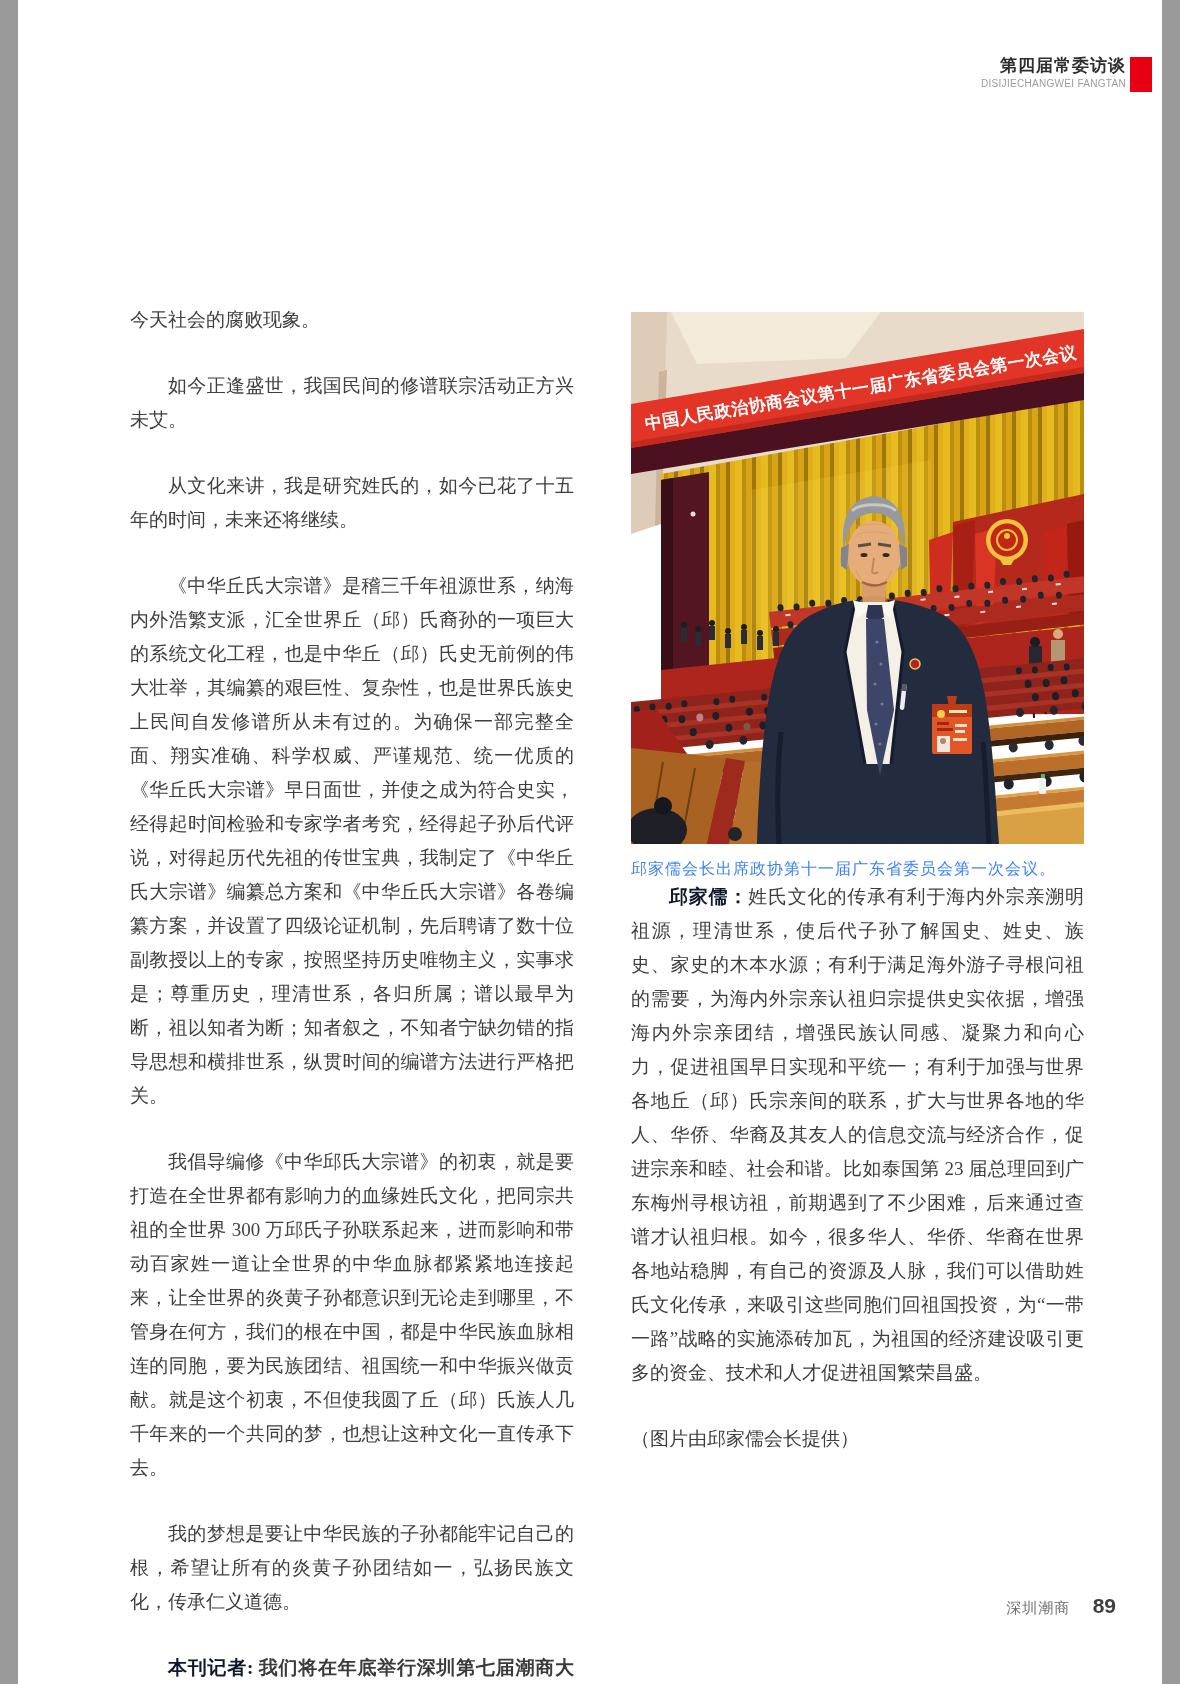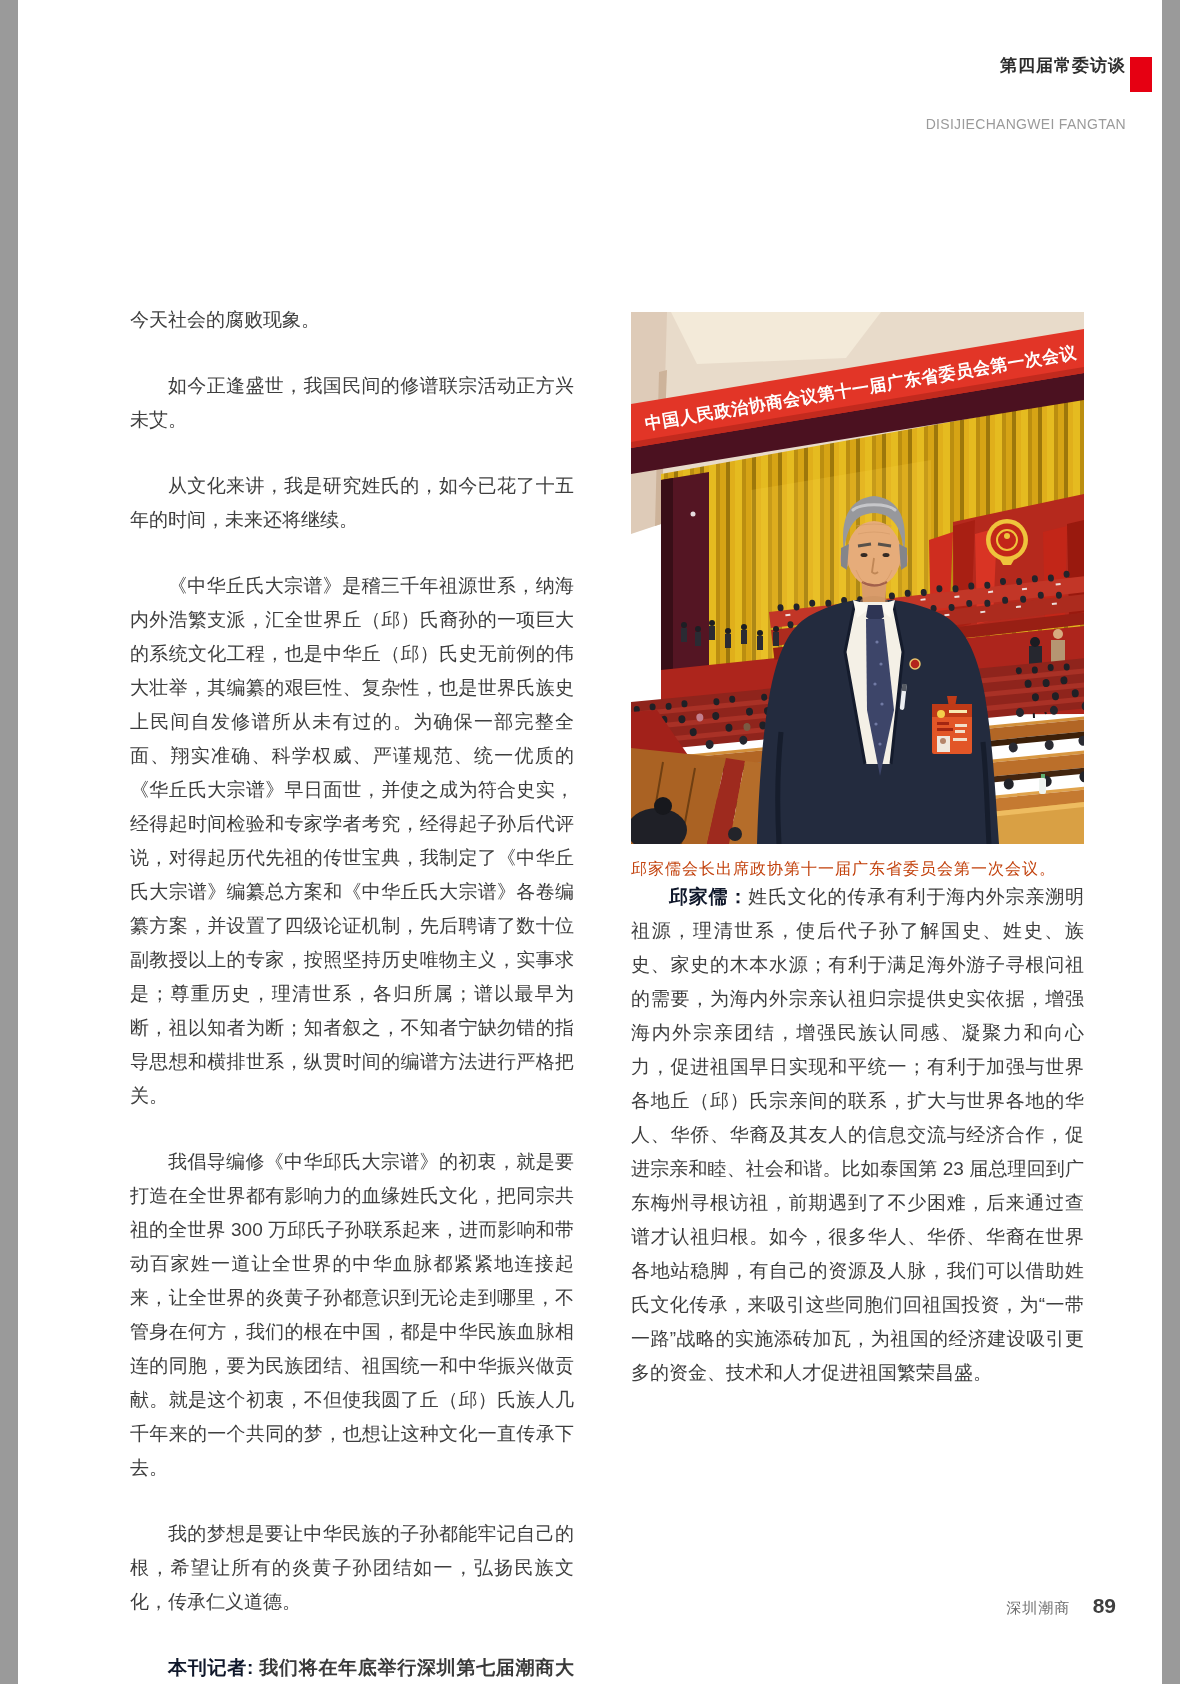--- a/index.html
+++ b/index.html
@@ -4,37 +4,37 @@
 <style>
   html,body{margin:0;padding:0;background:#9a9a9a;}
   .page{
     position:relative; width:1144px; height:1684px; margin:0 auto;
     background:#ffffff; overflow:hidden;
     font-family:"Liberation Sans","DejaVu Sans",sans-serif; color:#3e3e3e;
   }
   
   .h-title{position:absolute; top:54px; right:36px; font-size:17px; font-weight:bold;
            color:#2e2e2e; letter-spacing:1px; white-space:nowrap;}
-  .h-sub{position:absolute; top:78px; right:36px; font-size:14px; color:#9b9b9b;
-         letter-spacing:.3px; white-space:nowrap;margin-top:38px;}
+  .h-sub{position:absolute; top:78px; right:36px; font-size:10px; color:#9b9b9b;
+         letter-spacing:.3px; white-space:nowrap;}
   .h-square{position:absolute; top:57px; right:10px; width:22px; height:35px; background:#e60012;}
   
   .col{position:absolute; width:444px;}
   .col-left{left:112px; top:303px;}
   .col-right{left:613px; top:312px; width:453px;}
-  .col p{margin:0 0 32px 0; font-size:19px; line-height:34px; text-align:justify; text-indent:2em;}
+  .col p{margin:0 0 32px 0; font-size:19px; line-height:34px; text-align:justify; text-indent:2em;font-family:Liberation Serif, serif;}
   .col p.noindent{text-indent:0;}
   .col p.q{font-weight:bold; color:#3a3a3a;}
   .lead{font-weight:bold; color:#0f172a;}
   .credit{text-align:right; text-indent:0 !important; margin-top:2px !important;}
   
   figure{margin:0; width:453px;}
   .photo-box{width:453px; height:532px; line-height:0;}
   figcaption{margin-top:14px; font-size:16px; line-height:22px; text-indent:0;
-    font-family:"Liberation Serif","DejaVu Serif",serif; color:#c2410c; letter-spacing:1px;}
+    font-family:"Liberation Serif","DejaVu Serif",serif; color:#3b82f6; letter-spacing:1px;}
   .question{margin-top:46px !important;}
   
   .footer{position:absolute; top:1594px; right:46px; white-space:nowrap;}
   .f-mag{font-size:15px; color:#6e6e6e; letter-spacing:1px;}
   .f-num{font-size:21px; color:#3f3f3f; font-weight:bold; margin-left:18px;}
 </style>
 </head>
 <body>
 
 <div class="page">
@@ -350,20 +350,21 @@
             <rect x="324" y="418" width="10" height="3" fill="#f2dfc8"></rect>
             <rect x="322" y="426" width="14" height="3" fill="#f2dfc8"></rect>
           </g>
         </g>
       </svg>
       </div>
       <figcaption>邱家儒会长出席政协第十一届广东省委员会第一次会议。</figcaption>
     </figure>
 
     <p><span class="lead">邱家儒：</span><span>姓氏文化的传承有利于海内外宗亲溯明祖源，理清世系，使后代子孙了解国史、姓史、族史、家史的木本水源；有利于满足海外游子寻根问祖的需要，为海内外宗亲认祖归宗提供史实依据，增强海内外宗亲团结，增强民族认同感、凝聚力和向心力，促进祖国早日实现和平统一；有利于加强与世界各地丘（邱）氏宗亲间的联系，扩大与世界各地的华人、华侨、华裔及其友人的信息交流与经济合作，促进宗亲和睦、社会和谐。比如泰国第 23 届总理回到广东梅州寻根访祖，前期遇到了不少困难，后来通过查谱才认祖归根。如今，很多华人、华侨、华裔在世界各地站稳脚，有自己的资源及人脉，我们可以借助姓氏文化传承，来吸引这些同胞们回祖国投资，为“一带一路”战略的实施添砖加瓦，为祖国的经济建设吸引更多的资金、技术和人才促进祖国繁荣昌盛。</span></p>
+    <p class="credit">（图片由邱家儒会长提供）</p>
   </section>
 
   <div class="footer">
     <span class="f-mag">深圳潮商</span>
     <span class="f-num">89</span>
   </div>
 
 </div>
 
 </body></html>

